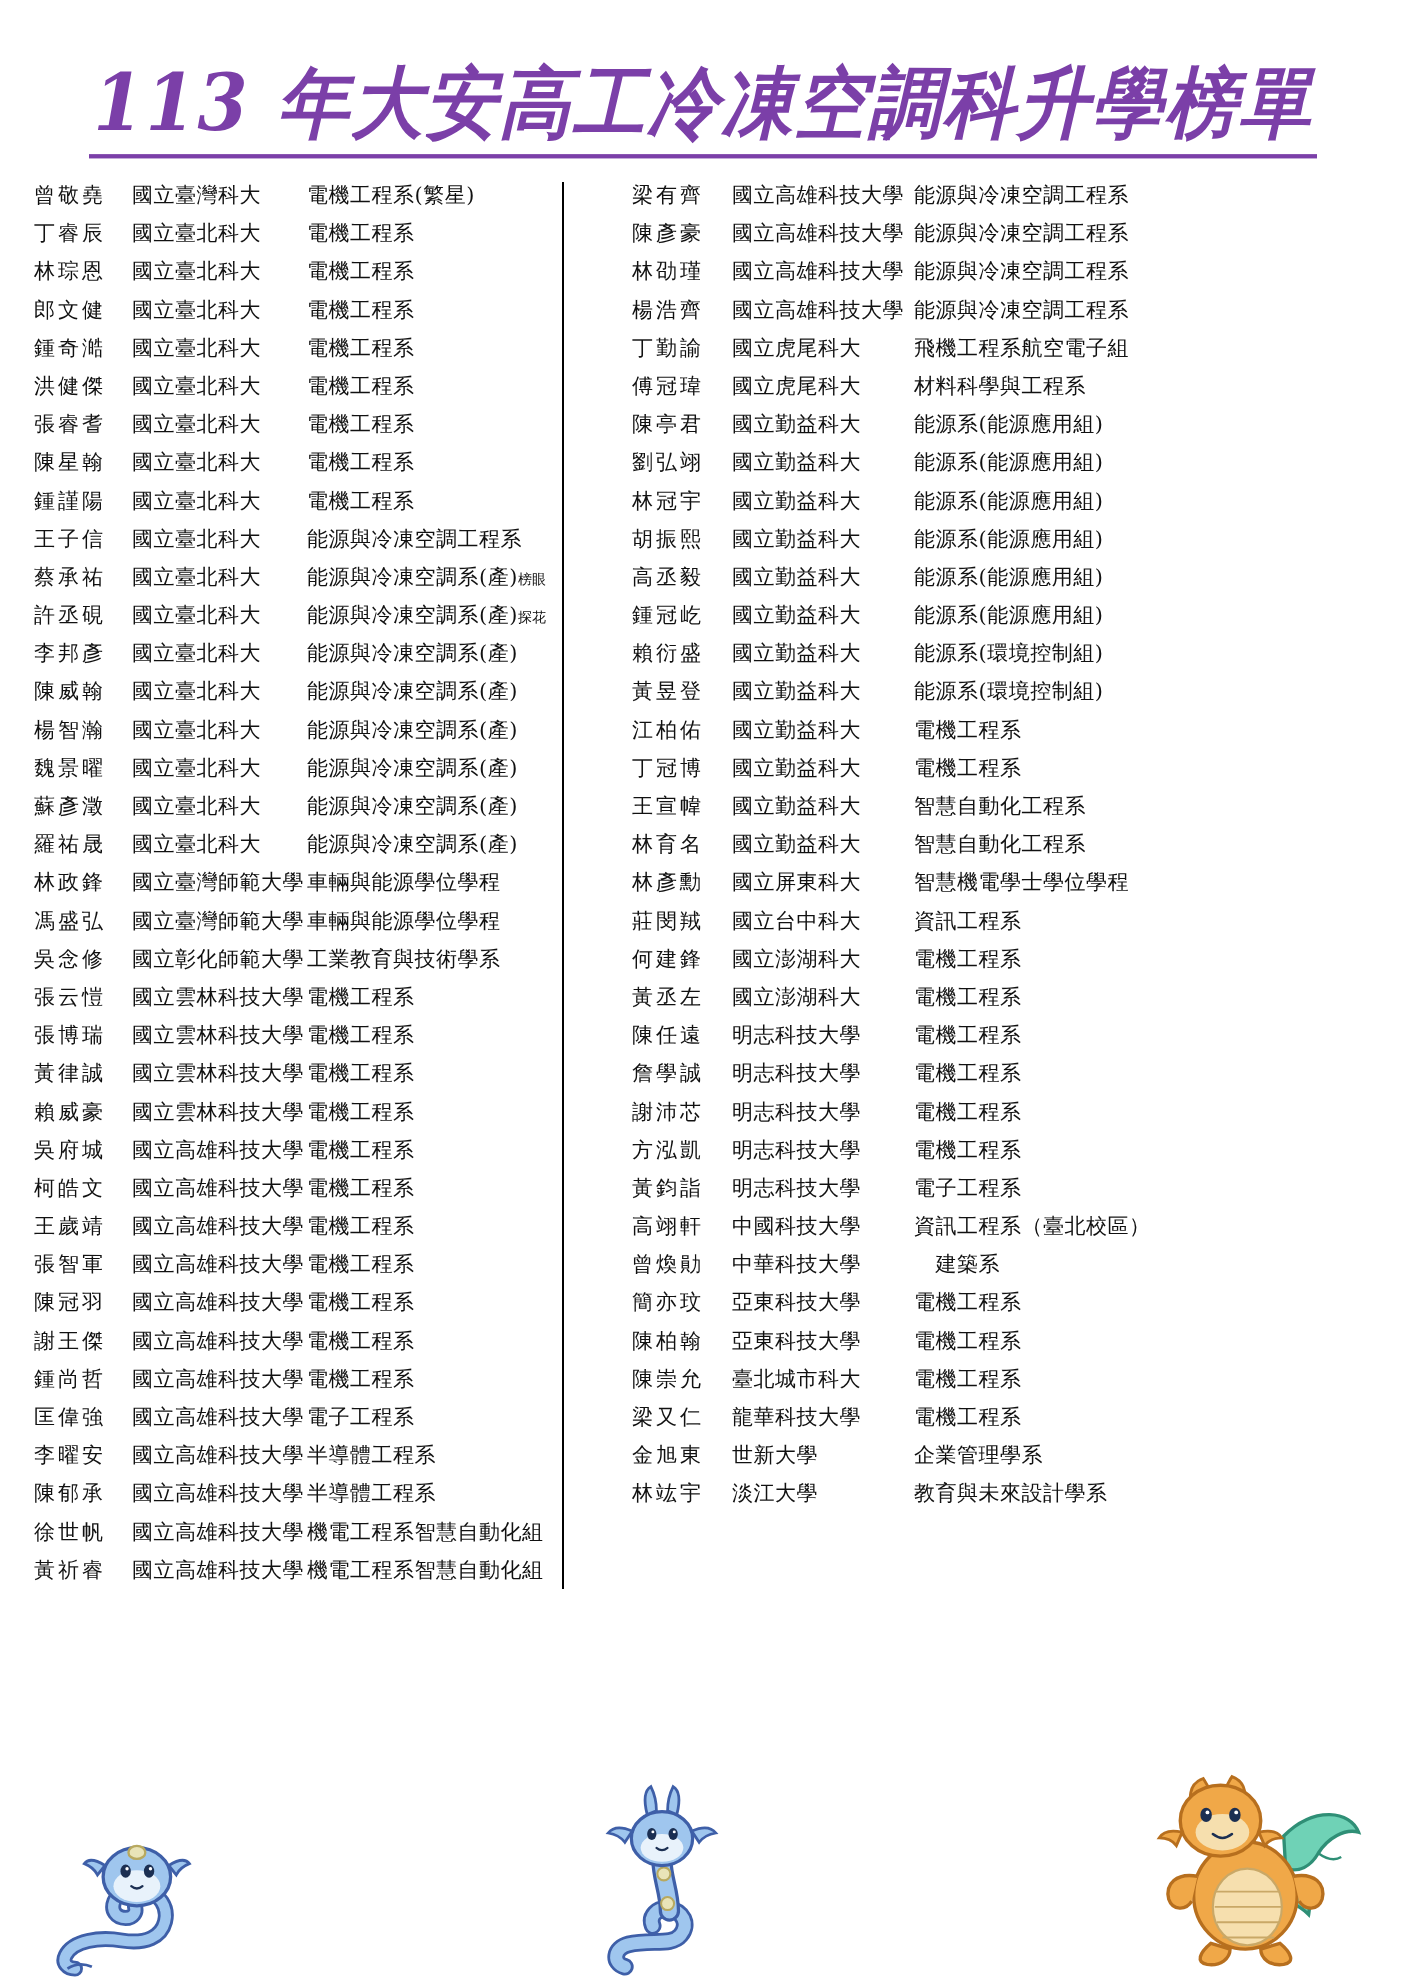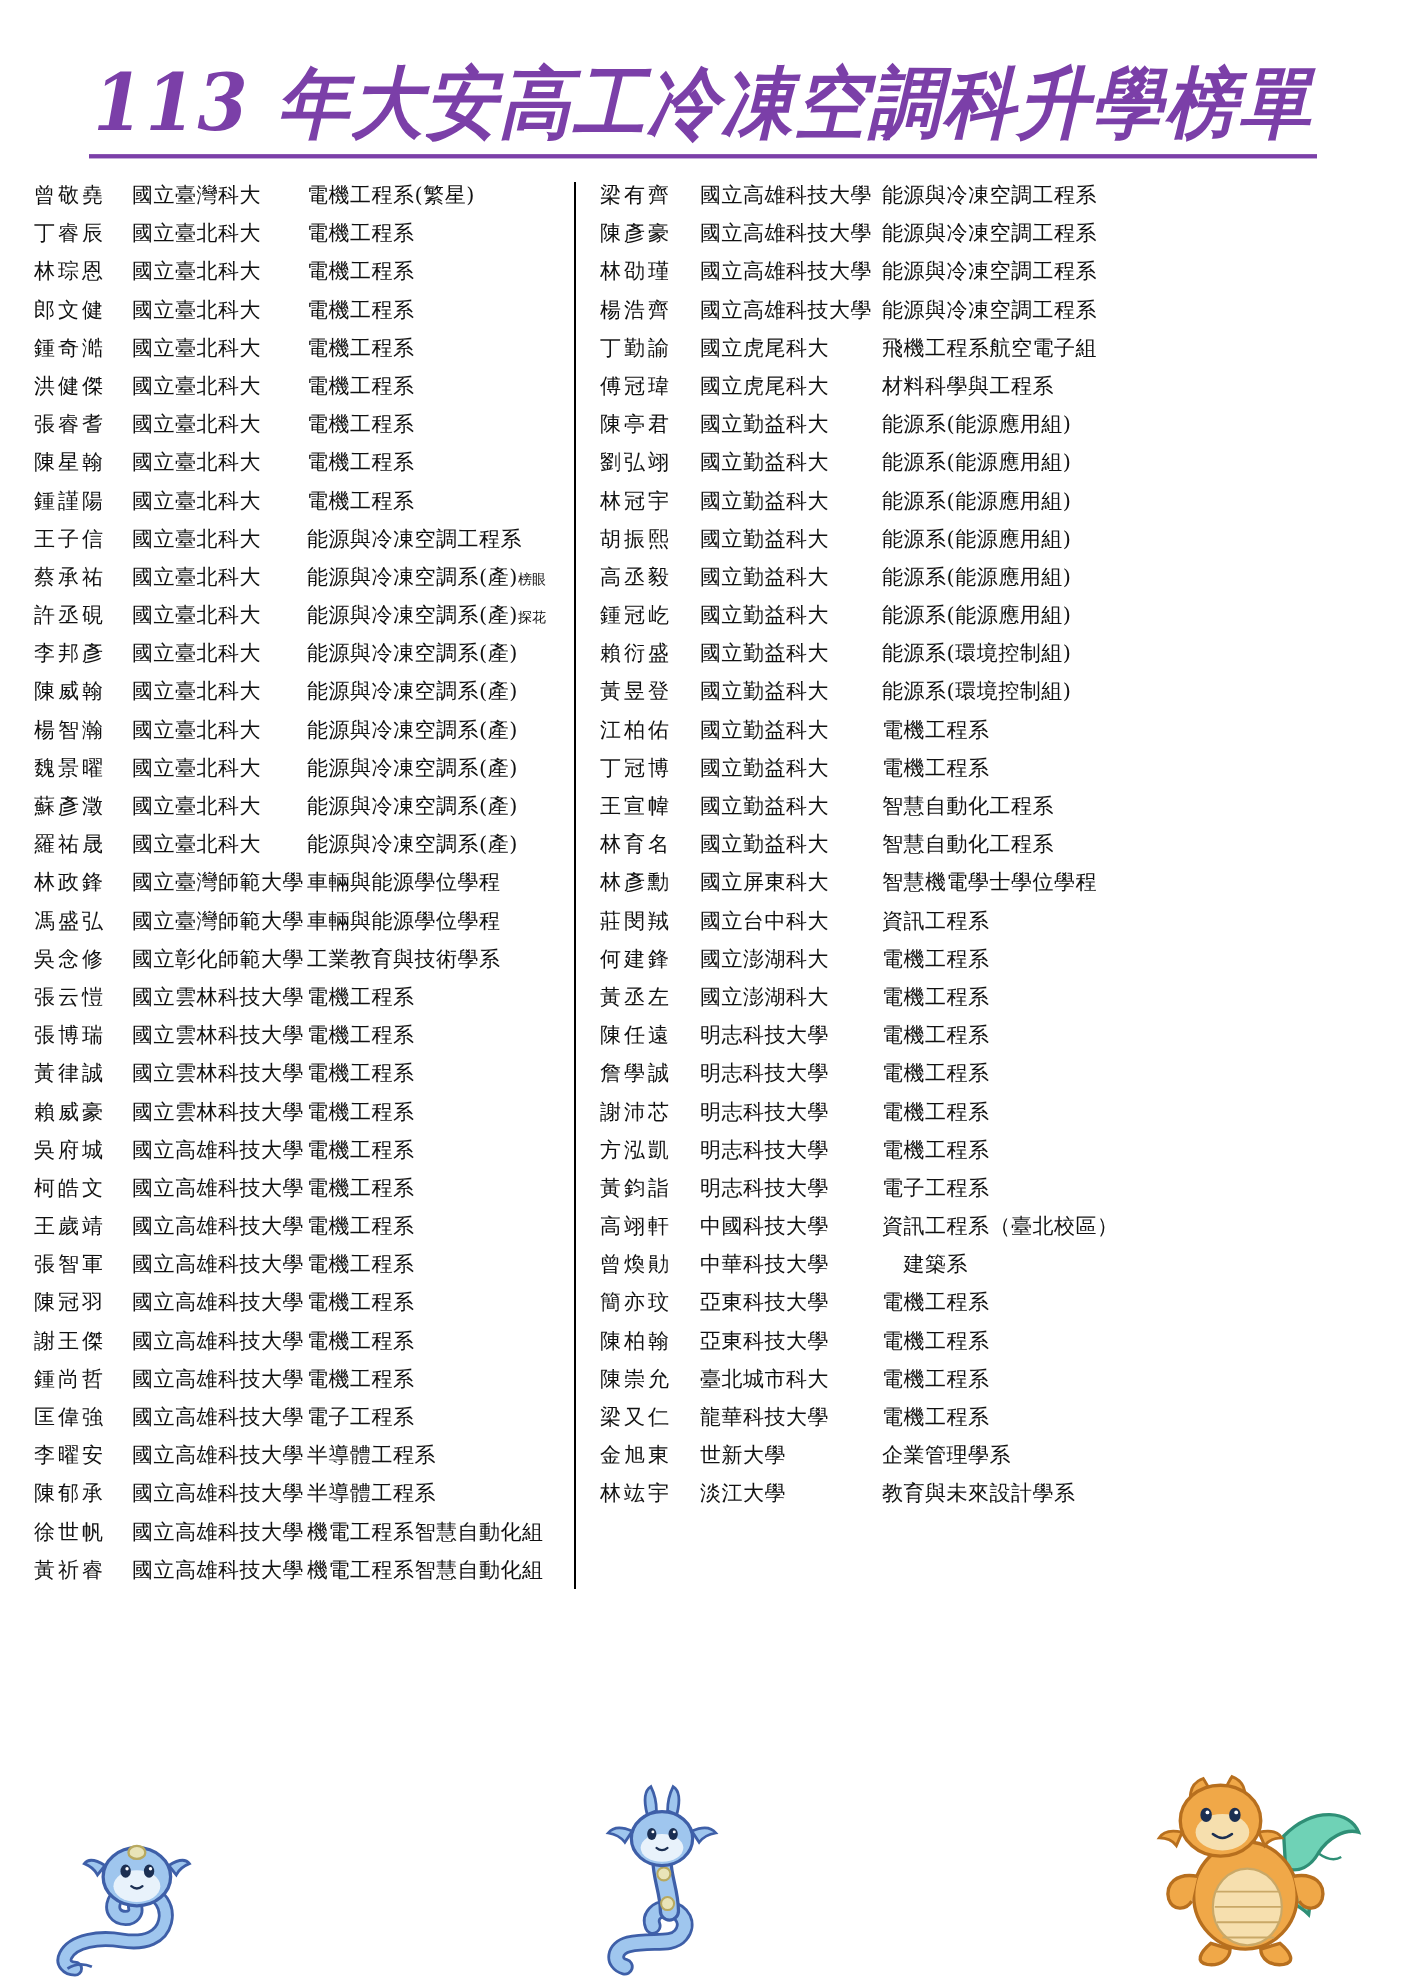--- a/index.html
+++ b/index.html
@@ -51,21 +51,21 @@
     left:34px;
     width:1338px;
     display:flex;
     flex-direction:row;
     align-items:flex-start;
   }
   .col{
     width:512px;
     flex:0 0 512px;
   }
-  .col.left{ margin-right:20px; }
+  .col.left{ margin-right:8px; }
   .divider{
     flex:0 0 2px;
     width:2px;
     background:#000;
     align-self:stretch;
     margin:6px 24px 0 8px;
     min-height:1205px;
   }
   .col.right{ width:520px; flex:0 0 520px;}
 
@@ -86,21 +86,21 @@
   .c-name{
     flex:0 0 98px;
     width:98px;
     letter-spacing:3px;
   }
   .c-school{
     flex:0 0 175px;
     width:175px;
     letter-spacing:0.5px;
   }
-  .col.right .c-name{ flex:0 0 100px; width:100px; }
+  .col.right .c-name{ flex:0 0 100px; width:100px;margin-left:44px; }
   .col.right .c-school{ flex:0 0 182px; width:182px; }
   .c-dept{
     flex:1 1 auto;
     letter-spacing:0.5px;
   }
   .sup{
     font-size:14px;
     letter-spacing:0;
     vertical-align:baseline;
     position:relative;

